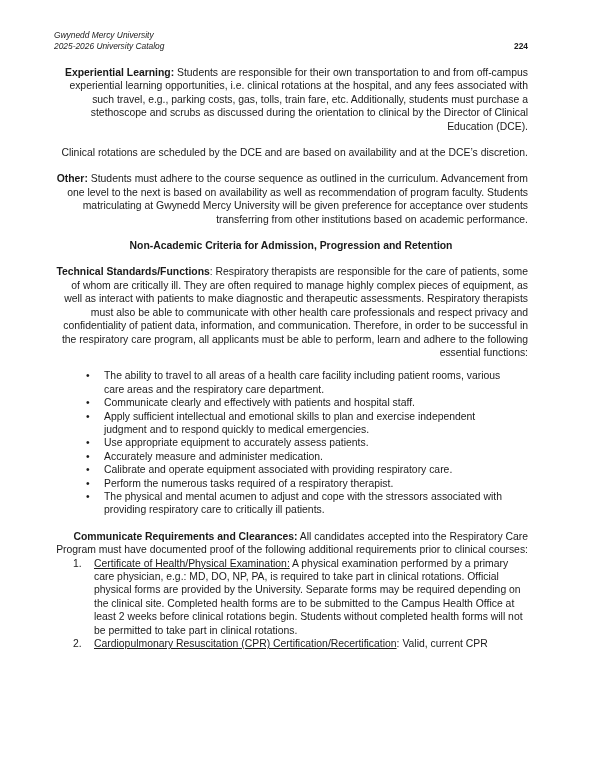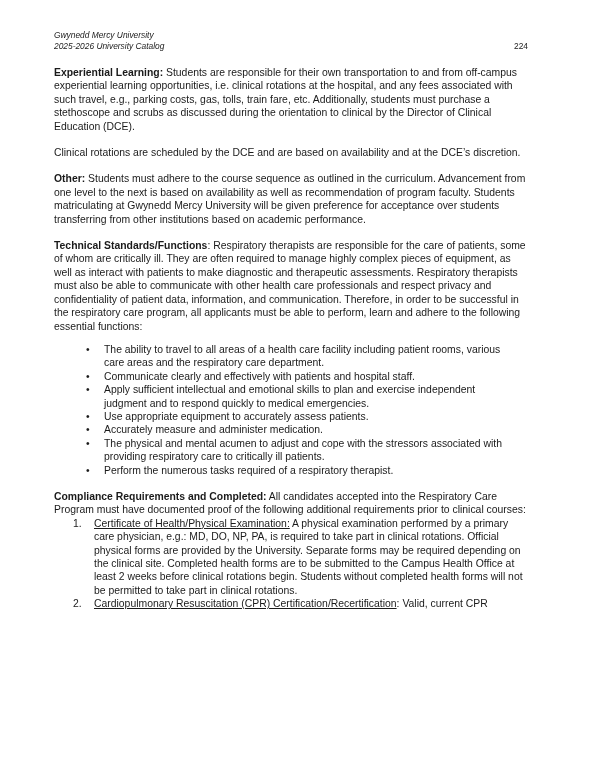--- a/index.html
+++ b/index.html
@@ -1,22 +1,22 @@
 <!DOCTYPE html>
 <html><head>
 <meta charset="utf-8">
 <style>
   html, body { margin: 0; padding: 0; background: #ffffff; }
   body { width: 600px; height: 776px; position: relative; overflow: hidden;
          font-family: "Liberation Sans", sans-serif; color: #1a1a1a; }
   .page { position: absolute; left: 54px; top: 30px; width: 474px; font-size: 10.4px; line-height: 13.4px; }
   .hdr { font-style: italic; font-size: 8.4px; line-height: 11px; position: relative; }
-  .pgnum { position: absolute; right: 0; top: 11px; font-size: 8.4px; font-style: normal; }
+  .pgnum { position: absolute; right: 0; top: 11px; font-size: 8.4px; font-style: normal; font-weight: bold; }
   p { margin: 0; }
-  .gap { margin-top: 13px; }
+  .gap { margin-top: 13px; text-align: right; }
   .center { text-align: center; font-weight: bold; }
   b { font-weight: bold; }
   ul { margin: 10px; padding: 0; list-style: none; }
   ul li { position: relative; padding-left: 40px; }
   ul li::before { content: "\2022"; position: absolute; left: 22px; top: 0; }
   ol { margin: 0; padding: 0; list-style: none; }
   ol li { position: relative; padding-left: 40px; }
   ol li .num { position: absolute; left: 19px; top: 0; }
   .u { text-decoration: underline; }
 </style>
@@ -29,30 +29,32 @@
     <div>2025-2026 University Catalog</div>
     <div class="pgnum">224</div>
   </div>
 
   <p class="gap" style="margin-top:14px"><b>Experiential Learning:</b><span> Students are responsible for their own transportation to and from off-campus experiential learning opportunities, i.e. clinical rotations at the hospital, and any fees associated with such travel, e.g., parking costs, gas, tolls, train fare, etc. Additionally, students must purchase a stethoscope and scrubs as discussed during the orientation to clinical by the Director of Clinical Education (DCE).</span></p>
 
   <p class="gap">Clinical rotations are scheduled by the DCE and are based on availability and at the DCE’s discretion.</p>
 
   <p class="gap"><b>Other:</b><span> Students must adhere to the course sequence as outlined in the curriculum. Advancement from one level to the next is based on availability as well as recommendation of program faculty. Students matriculating at Gwynedd Mercy University will be given preference for acceptance over students transferring from other institutions based on academic performance.</span></p>
 
+  <p class="gap center">Non-Academic Criteria for Admission, Progression and Retention</p>
 
   <p class="gap"><b>Technical Standards/Functions</b><span>: Respiratory therapists are responsible for the care of patients, some of whom are critically ill. They are often required to manage highly complex pieces of equipment, as well as interact with patients to make diagnostic and therapeutic assessments. Respiratory therapists must also be able to communicate with other health care professionals and respect privacy and confidentiality of patient data, information, and communication. Therefore, in order to be successful in the respiratory care program, all applicants must be able to perform, learn and adhere to the following essential functions:</span></p>
   <ul>
     <li>The ability to travel to all areas of a health care facility including patient rooms, various care areas and the respiratory care department.</li>
     <li>Communicate clearly and effectively with patients and hospital staff.</li>
     <li>Apply sufficient intellectual and emotional skills to plan and exercise independent judgment and to respond quickly to medical emergencies.</li>
     <li>Use appropriate equipment to accurately assess patients.</li>
     <li>Accurately measure and administer medication.</li>
+    <li>Calibrate and operate equipment associated with providing respiratory care.</li>
+    <li>Perform the numerous tasks required of a respiratory therapist.</li>
     <li>The physical and mental acumen to adjust and cope with the stressors associated with providing respiratory care to critically ill patients.</li>
-    <li>Perform the numerous tasks required of a respiratory therapist.</li>
   </ul>
 
-  <p class="gap"><b>Compliance Requirements and Completed:</b><span> All candidates accepted into the Respiratory Care Program must have documented proof of the following additional requirements prior to clinical courses:</span></p>
+  <p class="gap"><b>Communicate Requirements and Clearances:</b><span> All candidates accepted into the Respiratory Care Program must have documented proof of the following additional requirements prior to clinical courses:</span></p>
   <ol>
     <li><span class="num">1.</span><span class="u">Certificate of Health/Physical Examination:</span><span> A physical examination performed by a primary care physician, e.g.: MD, DO, NP, PA, is required to take part in clinical rotations. Official physical forms are provided by the University. Separate forms may be required depending on the clinical site. Completed health forms are to be submitted to the Campus Health Office at least 2 weeks before clinical rotations begin. Students without completed health forms will not be permitted to take part in clinical rotations.</span></li>
     <li><span class="num">2.</span><span class="u">Cardiopulmonary Resuscitation (CPR) Certification/Recertification</span><span>: Valid, current CPR</span></li>
   </ol>
 </div>
 
 </body></html>

